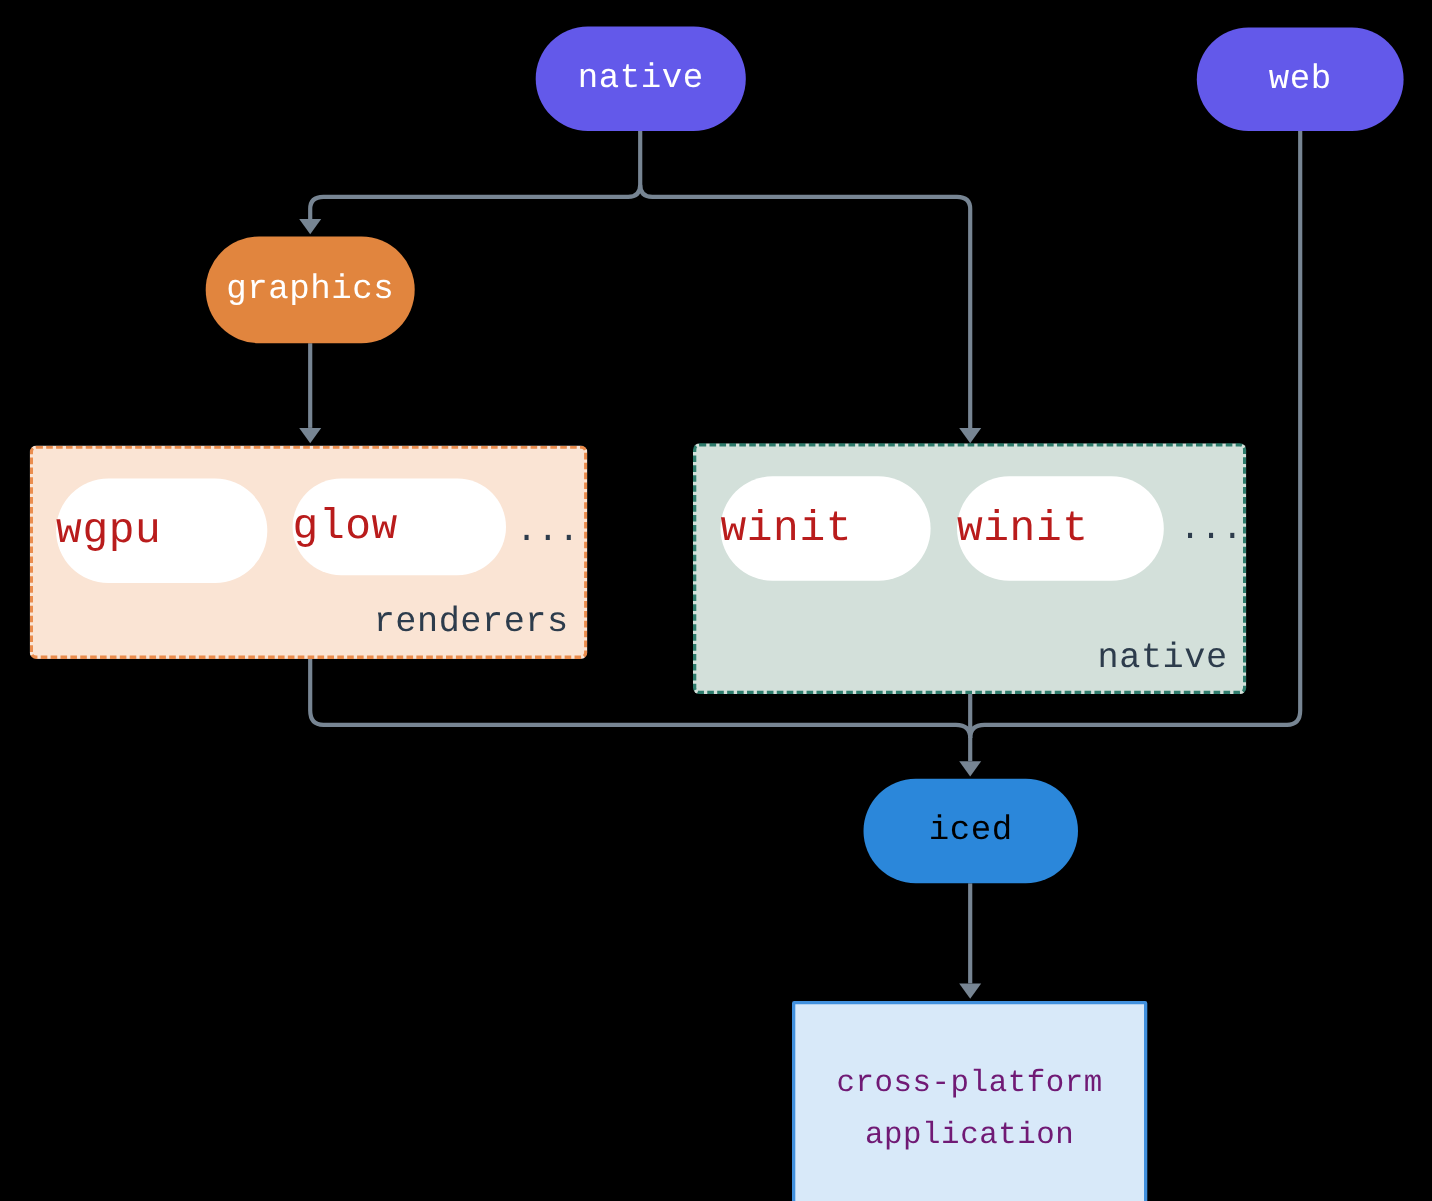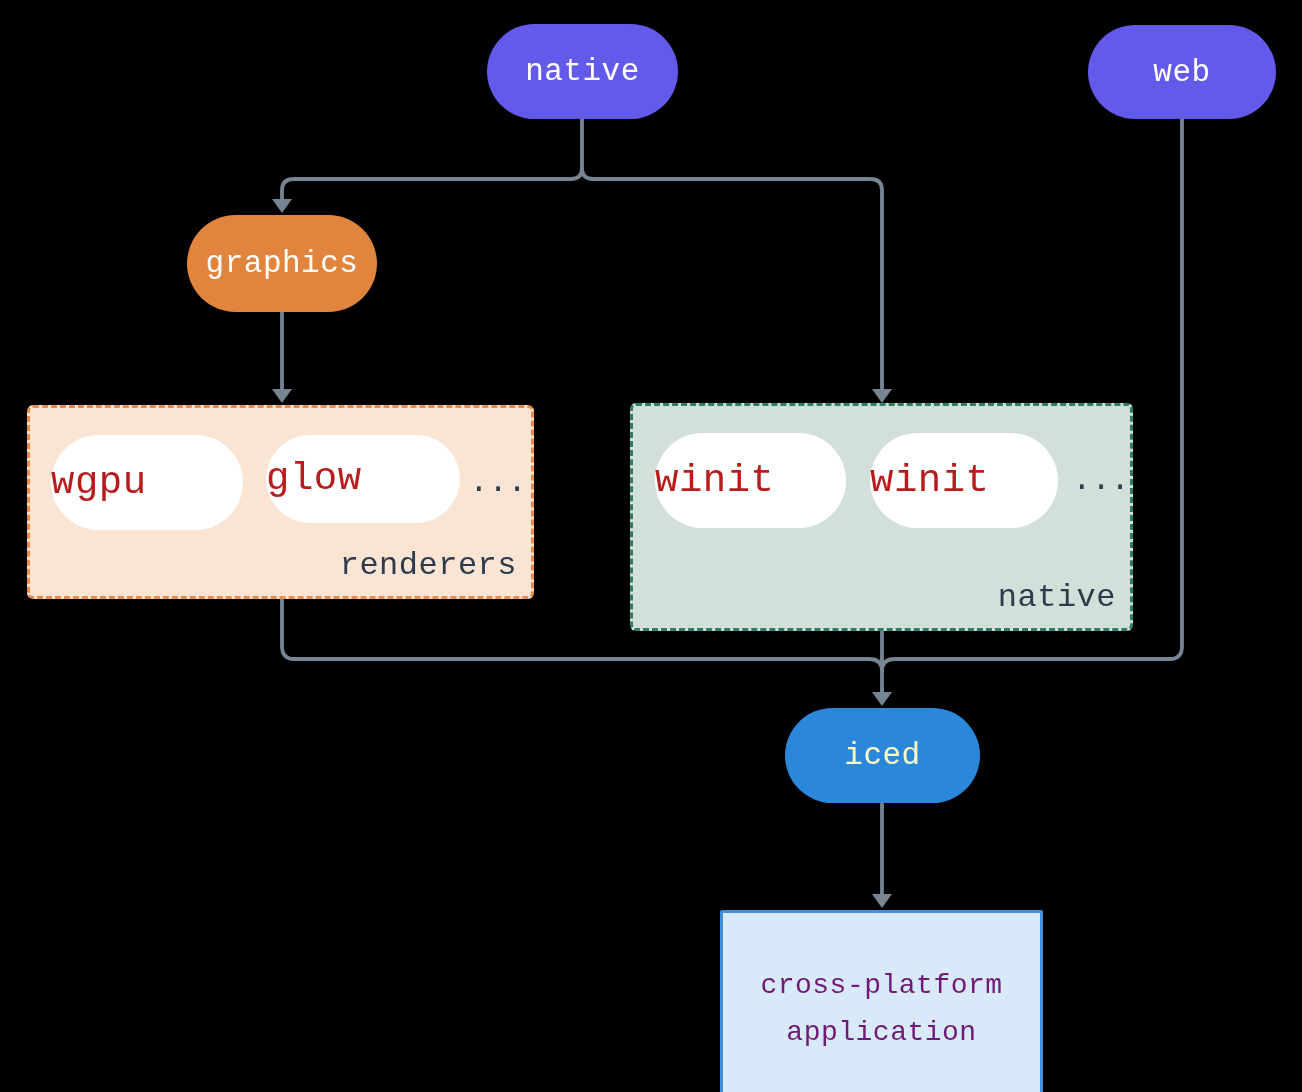--- a/index.html
+++ b/index.html
@@ -42,21 +42,21 @@
   .platform {
     background: #6359ea;
     color: #ffffff;
   }
   .graphics {
     background: #e1853e;
     color: #ffffff;
   }
   .iced {
     background: #2b87da;
-    color: #fef9c3;
+    color: #000000;
   }
   .group {
     position: absolute;
     border-radius: 6px;
   }
   .group.renderers {
     background: #fae4d4;
     border: 3px dashed #ea8c4d;
   }
   .group.shells {

